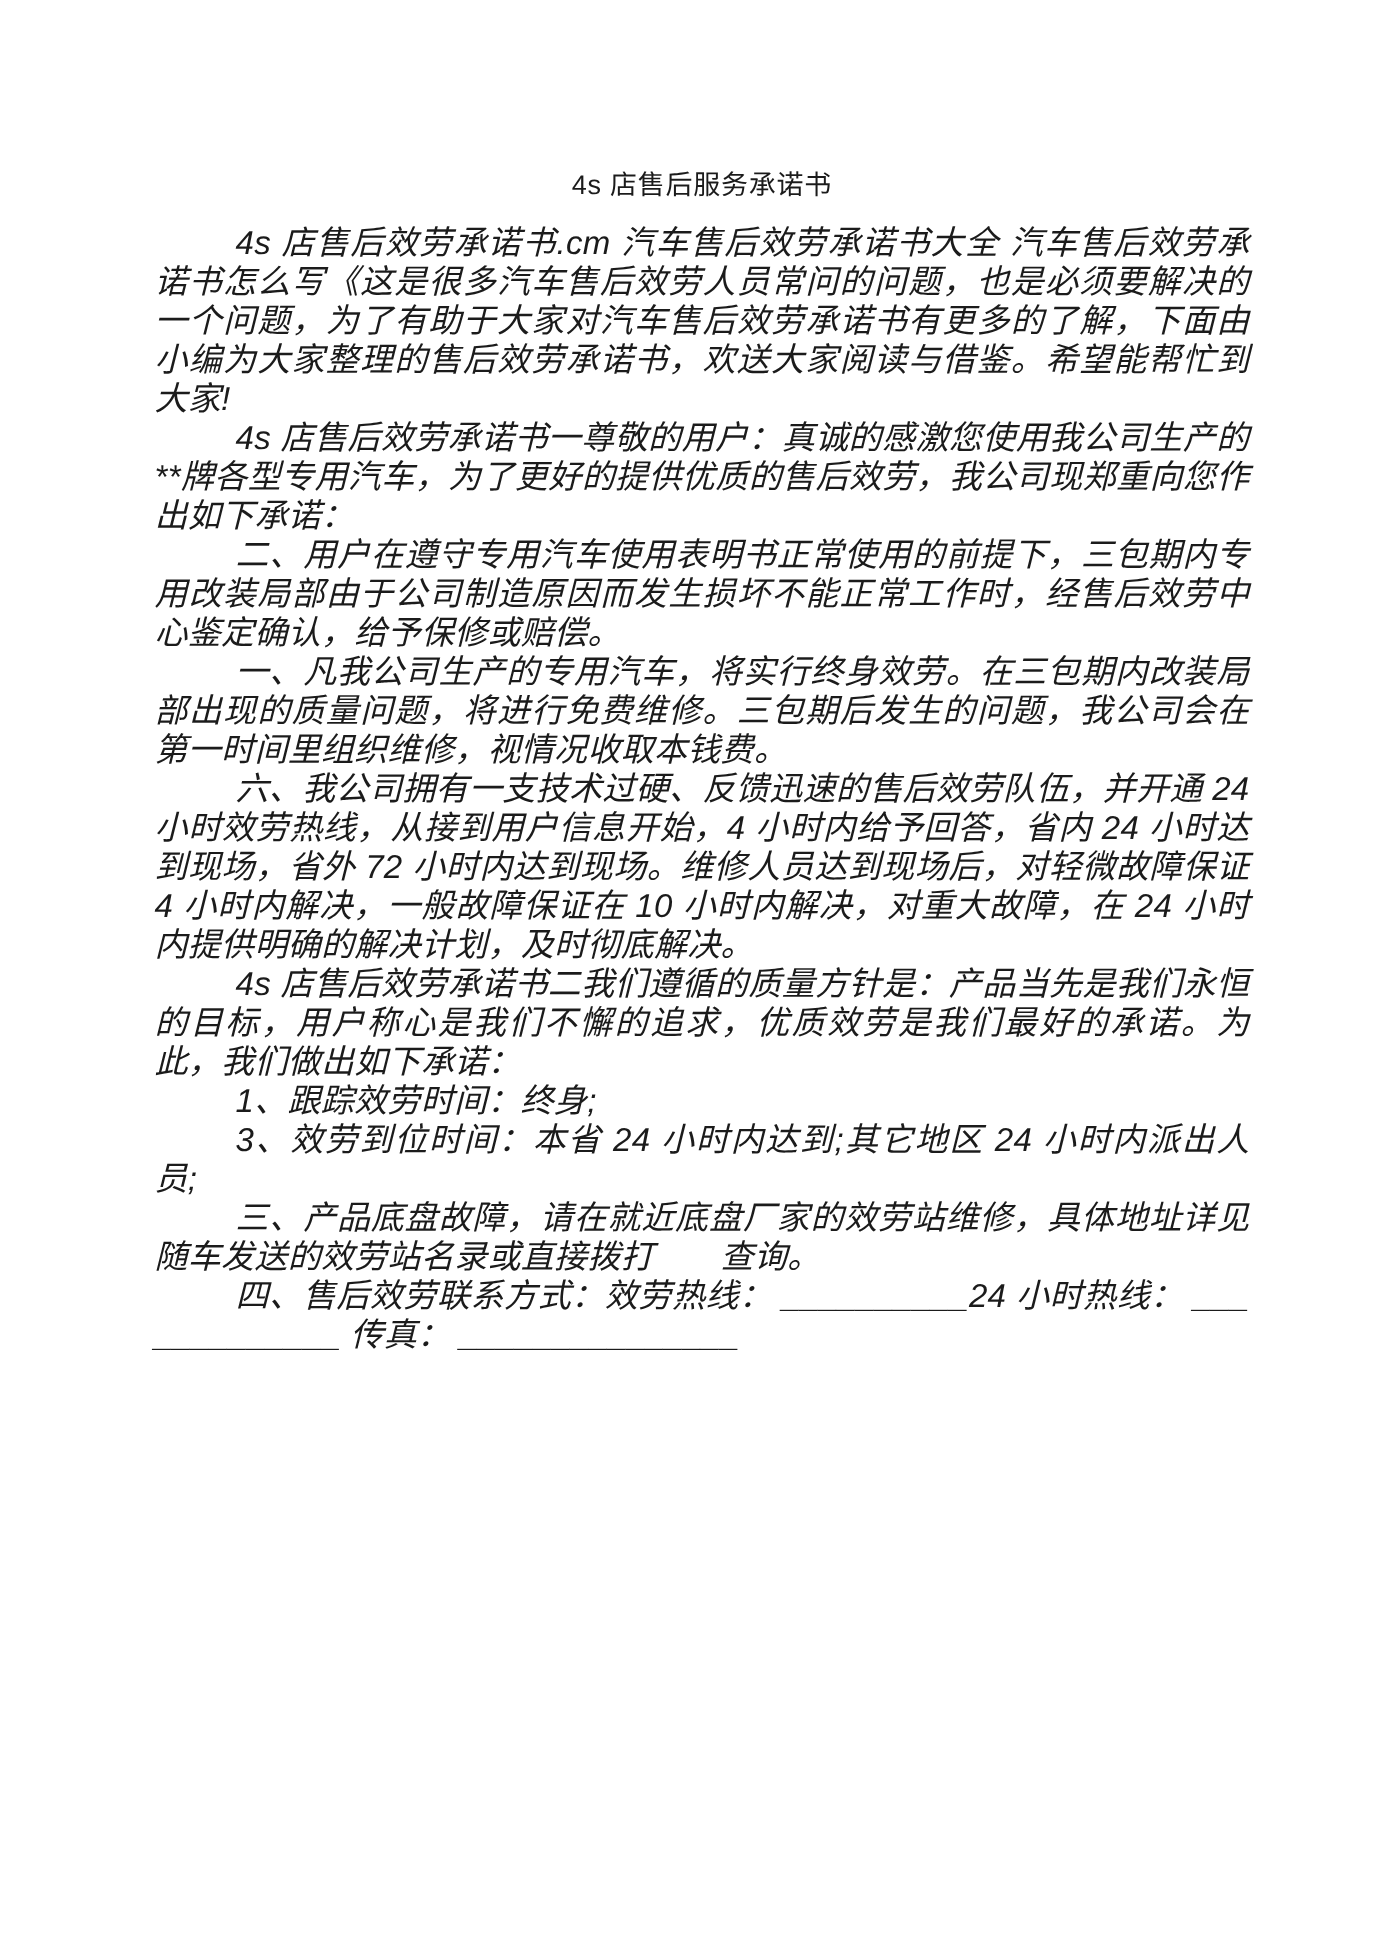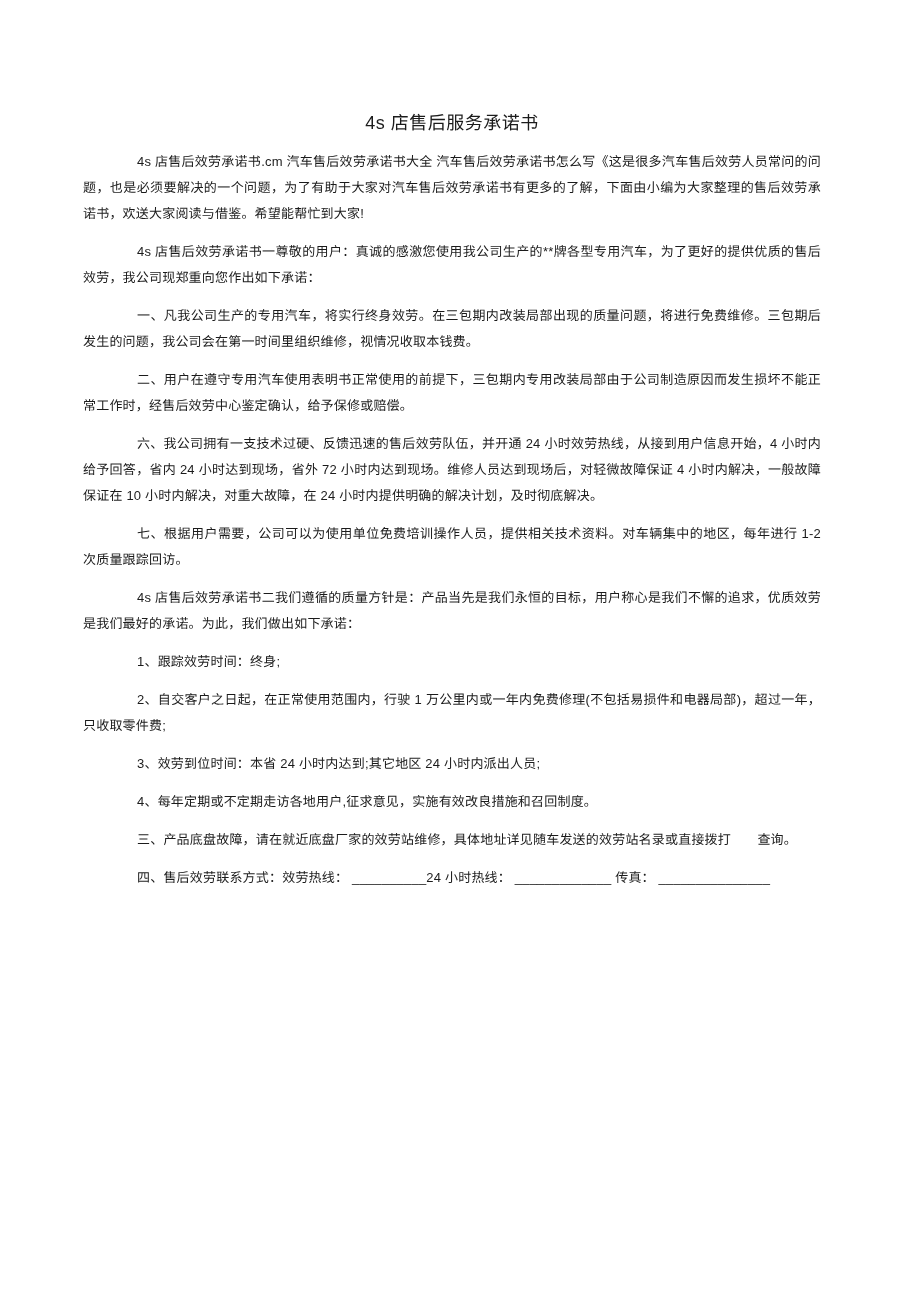--- a/index.html
+++ b/index.html
@@ -12,56 +12,54 @@
     width: 920px;
     height: 1302px;
     overflow: hidden;
     font-family: "Liberation Sans", sans-serif;
     color: #1b1b1b;
   }
   .doc-page {
     box-sizing: border-box;
     width: 920px;
     height: 1302px;
-    padding: 110px 87px 0 71px;
+    padding: 110px 87px 0 103px;
     background: #ffffff;
     border-radius: 32px;
   }
   .doc-title {
     font-size: 18px;
     line-height: 26px;
     text-align: center;
     font-weight: normal;
     margin: 0 0 13px 0;
     letter-spacing: 0.5px;
   }
   .doc-body p {
-    margin: 12px;
-    font-size: 13px;
+    margin: 0;
+    font-size: 22px;
     line-height: 26px;
     text-align: justify;
     text-justify: inter-ideograph;
     text-indent: 54px;
     word-break: break-all;
     letter-spacing: 0.2px;
+    font-style: italic;
   }
 </style>
 </head>
 <body>
 
 <div class="doc-page">
   <h1 class="doc-title">4s 店售后服务承诺书</h1>
   <div class="doc-body">
     <p>4s 店售后效劳承诺书.cm 汽车售后效劳承诺书大全 汽车售后效劳承诺书怎么写《这是很多汽车售后效劳人员常问的问题，也是必须要解决的一个问题，为了有助于大家对汽车售后效劳承诺书有更多的了解，下面由小编为大家整理的售后效劳承诺书，欢送大家阅读与借鉴。希望能帮忙到大家!</p>
     <p>4s 店售后效劳承诺书一尊敬的用户：真诚的感激您使用我公司生产的**牌各型专用汽车，为了更好的提供优质的售后效劳，我公司现郑重向您作出如下承诺：</p>
+    <p>二、用户在遵守专用汽车使用表明书正常使用的前提下，三包期内专用改装局部由于公司制造原因而发生损坏不能正常工作时，经售后效劳中心鉴定确认，给予保修或赔偿。</p>
     <p>一、凡我公司生产的专用汽车，将实行终身效劳。在三包期内改装局部出现的质量问题，将进行免费维修。三包期后发生的问题，我公司会在第一时间里组织维修，视情况收取本钱费。</p>
-    <p>二、用户在遵守专用汽车使用表明书正常使用的前提下，三包期内专用改装局部由于公司制造原因而发生损坏不能正常工作时，经售后效劳中心鉴定确认，给予保修或赔偿。</p>
     <p>六、我公司拥有一支技术过硬、反馈迅速的售后效劳队伍，并开通 24 小时效劳热线，从接到用户信息开始，4 小时内给予回答，省内 24 小时达到现场，省外 72 小时内达到现场。维修人员达到现场后，对轻微故障保证 4 小时内解决，一般故障保证在 10 小时内解决，对重大故障，在 24 小时内提供明确的解决计划，及时彻底解决。</p>
-    <p>七、根据用户需要，公司可以为使用单位免费培训操作人员，提供相关技术资料。对车辆集中的地区，每年进行 1-2 次质量跟踪回访。</p>
     <p>4s 店售后效劳承诺书二我们遵循的质量方针是：产品当先是我们永恒的目标，用户称心是我们不懈的追求，优质效劳是我们最好的承诺。为此，我们做出如下承诺：</p>
     <p>1、跟踪效劳时间：终身;</p>
-    <p>2、自交客户之日起，在正常使用范围内，行驶 1 万公里内或一年内免费修理(不包括易损件和电器局部)，超过一年，只收取零件费;</p>
     <p>3、效劳到位时间：本省 24 小时内达到;其它地区 24 小时内派出人员;</p>
-    <p>4、每年定期或不定期走访各地用户,征求意见，实施有效改良措施和召回制度。</p>
     <p>三、产品底盘故障，请在就近底盘厂家的效劳站维修，具体地址详见随车发送的效劳站名录或直接拨打　　查询。</p>
     <p>四、售后效劳联系方式：效劳热线： __________24 小时热线： _____________ 传真： _______________</p>
   </div>
 </div>
 
 </body></html>

